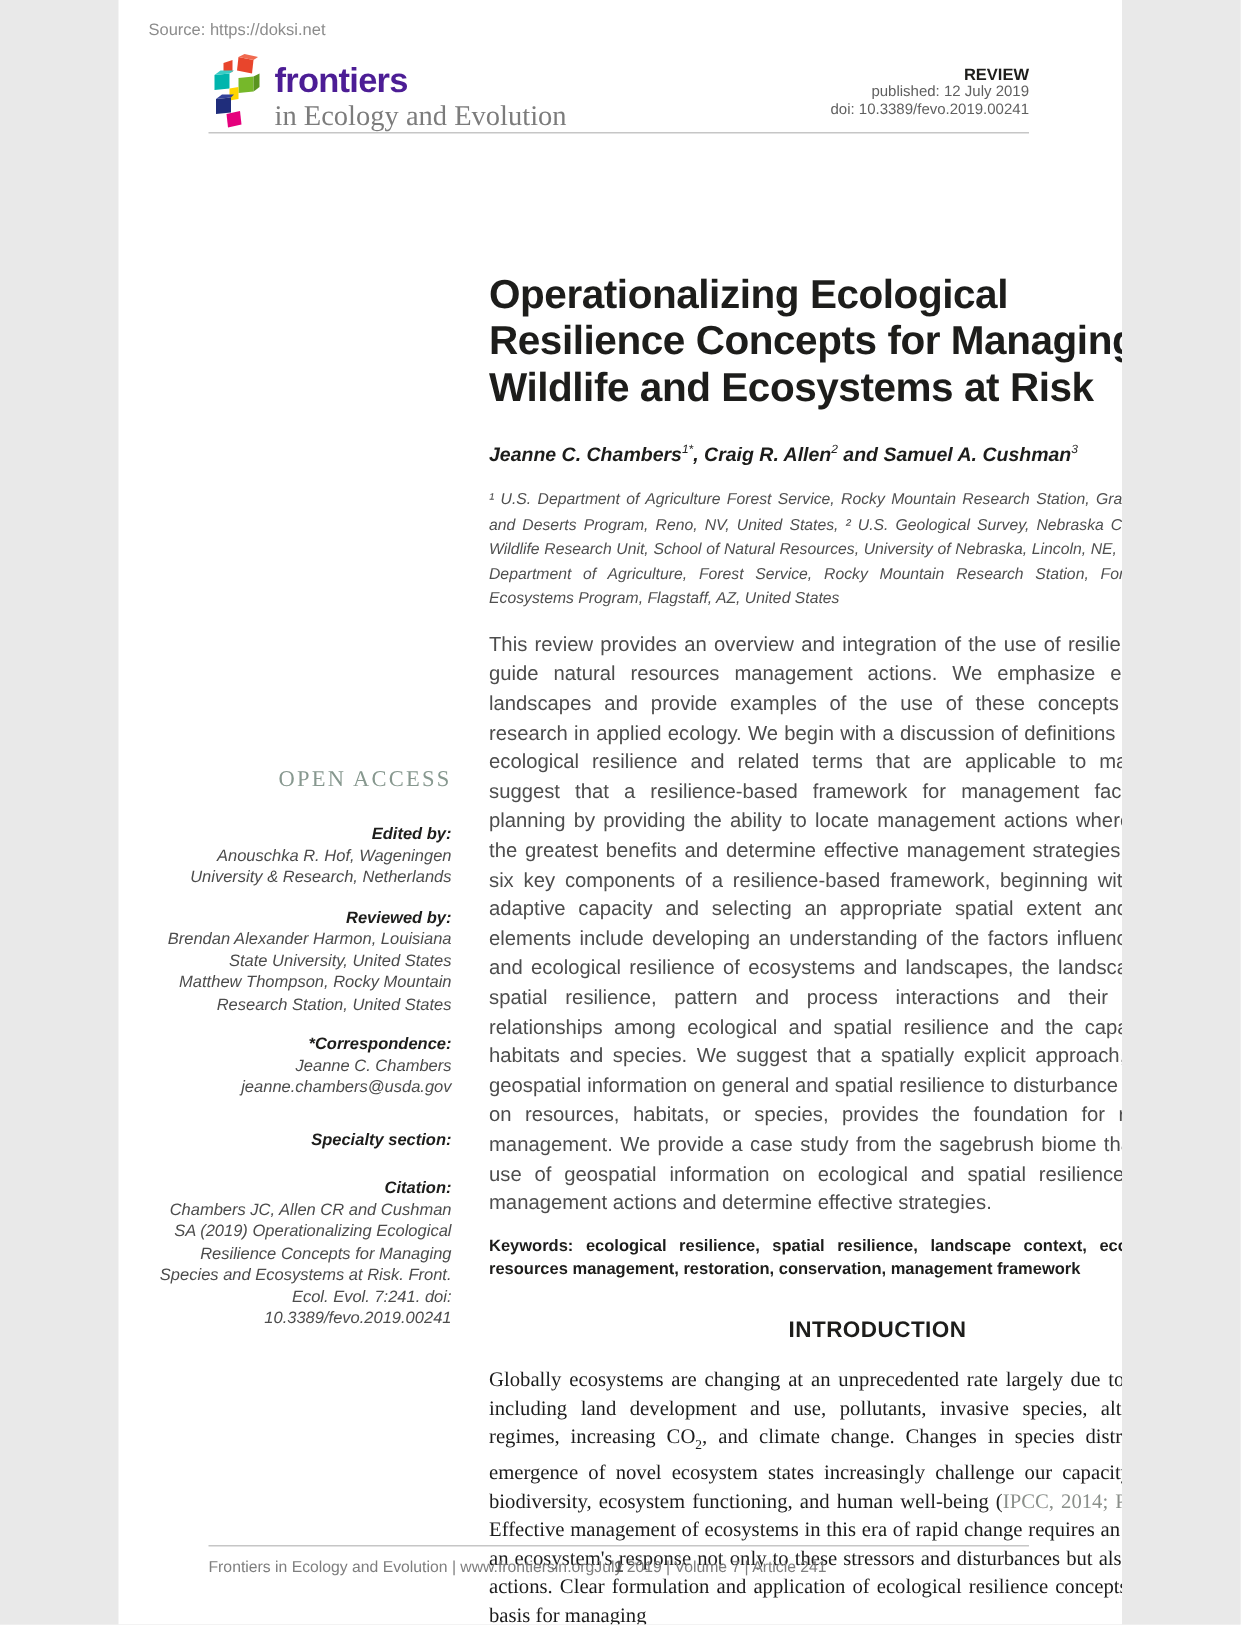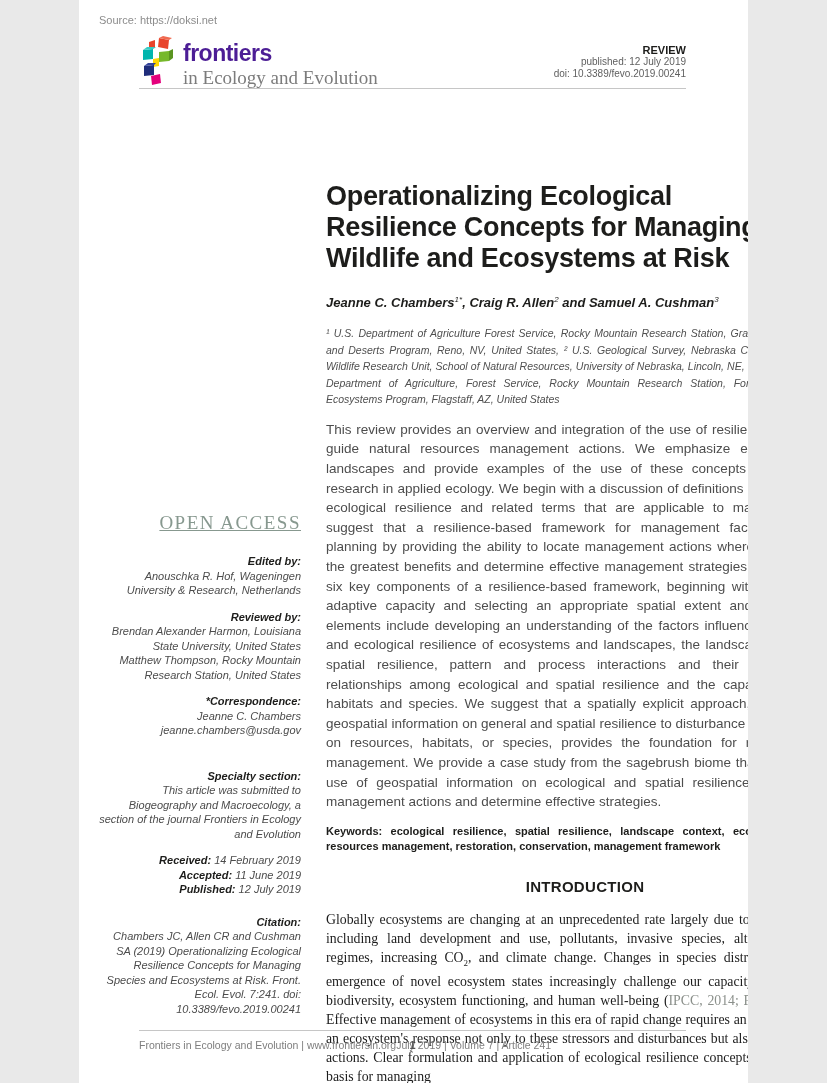--- a/index.html
+++ b/index.html
@@ -38,21 +38,21 @@
   .section-heading{font-size:15px;font-weight:700;letter-spacing:0.3px;margin:0 0 15px 0;text-align:center;}
   .intro{
     font-family:"Liberation Serif","DejaVu Serif",serif;
     font-size:13.8px;line-height:19px;color:#1c1c1c;text-align:justify;margin:0;
   }
   .cite{color:#8a8f8a;cursor:pointer;}
   
   .sidebar{position:absolute;left:20px;top:512px;width:202px;text-align:right;}
   .open-access{
     font-family:"Liberation Serif","DejaVu Serif",serif;
-    font-size:19px;letter-spacing:1.5px;color:#87988f;margin-bottom:20px;text-decoration:underline;
+    font-size:15px;letter-spacing:1.5px;color:#87988f;margin-bottom:20px;
   }
   .sb-section{margin-bottom:12px;font-size:11px;line-height:14.5px;font-style:italic;color:#4c4c4c;}
   .sb-label{font-weight:700;color:#1d1d1b;}
   .sb-line{white-space:nowrap;}
   .sb-email{color:#4c4c4c;cursor:pointer;}
   
   .footer-rule{position:absolute;left:60px;right:62px;top:1030px;height:1px;background:#c6c6c6;}
   .footer{position:absolute;left:60px;right:62px;top:1039px;display:flex;justify-content:flex-start;align-items:baseline;}
   .footer-left,.footer-right{font-size:10.5px;color:#7e7e7e;}
   .footer-page{font-size:11px;font-weight:700;color:#555;position:absolute;left:50%;transform:translateX(-50%);}
@@ -123,30 +123,24 @@
       <div>Brendan Alexander Harmon, Louisiana State University, United States</div>
       <div>Matthew Thompson, Rocky Mountain Research Station, United States</div>
     </div>
 
     <div class="sb-section">
       <div class="sb-label">*Correspondence:</div>
       <div>Jeanne C. Chambers</div>
       <div class="sb-email">jeanne.chambers@usda.gov</div>
     </div>
 
-    <div class="sb-section" style="margin-top:31px;">
+    <div class="sb-section" style="margin-top:20px;">
       <div class="sb-label">Specialty section:</div>
-      <div>This article was submitted to Biogeography and Macroecology, a section of the journal Frontiers in Ecology and Evolution</div>
     </div>
 
-    <div class="sb-section">
-      <div class="sb-line"><span class="sb-label">Received:</span> <span>14 February 2019</span></div>
-      <div class="sb-line"><span class="sb-label">Accepted:</span> <span>11 June 2019</span></div>
-      <div class="sb-line"><span class="sb-label">Published:</span> <span>12 July 2019</span></div>
-    </div>
 
     <div class="sb-section" style="margin-top:18px;">
       <div class="sb-label">Citation:</div>
       <div>Chambers JC, Allen CR and Cushman SA (2019) Operationalizing Ecological Resilience Concepts for Managing Species and Ecosystems at Risk. Front. Ecol. Evol. 7:241. doi: 10.3389/fevo.2019.00241</div>
     </div>
   </div>
 
   <div class="main">
     <h1 class="title"><span>Operationalizing Ecological</span><br><span>Resilience Concepts for Managing</span><br><span>Wildlife and Ecosystems at Risk</span></h1>
 

